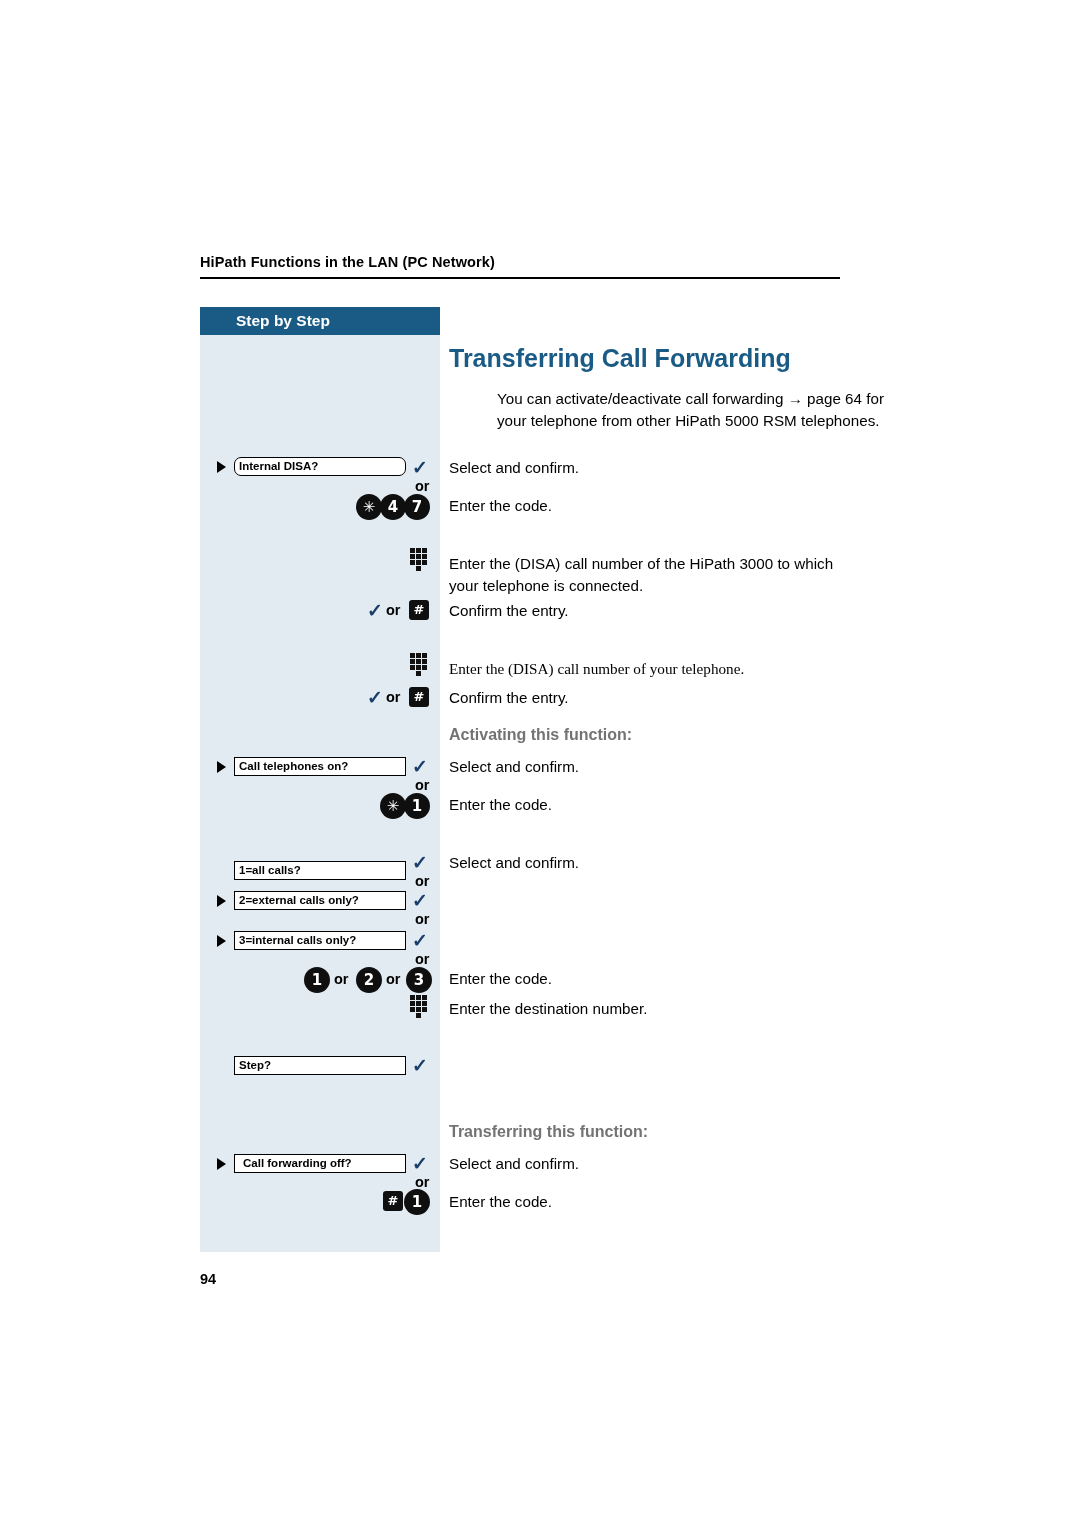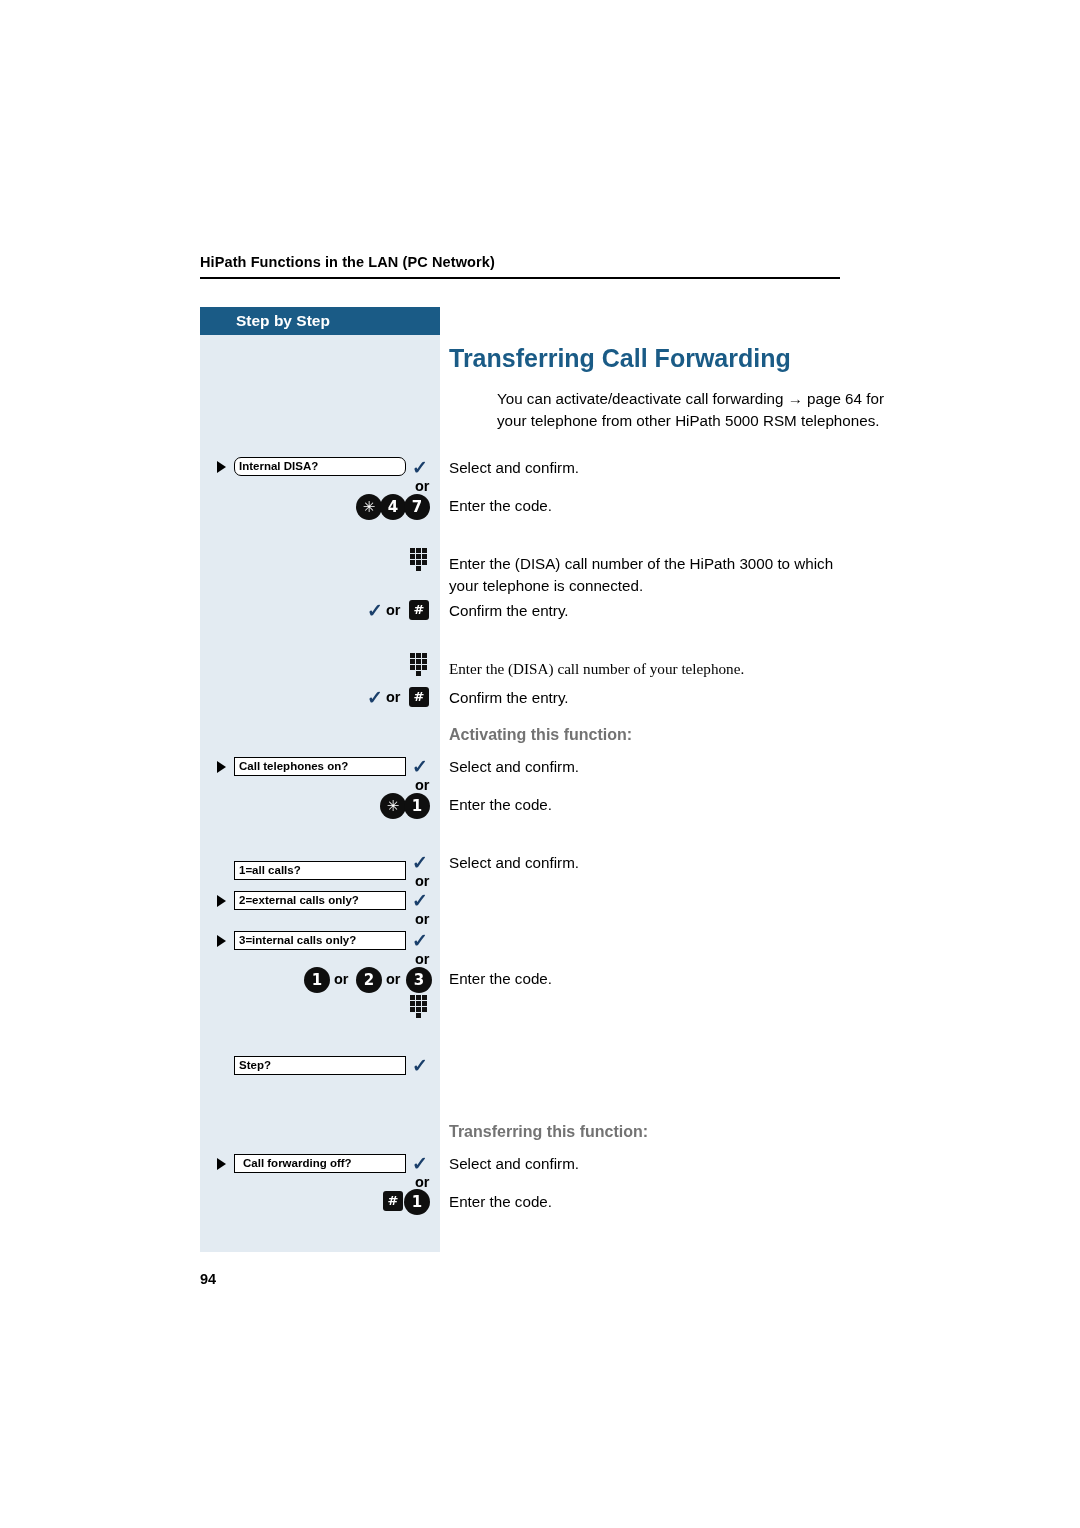--- a/index.html
+++ b/index.html
@@ -290,20 +290,21 @@
       <i class="r0 c1"></i>
       <i class="r0 c2"></i>
     <i class="r1 c0"></i>
       <i class="r1 c1"></i>
       <i class="r1 c2"></i>
     <i class="r2 c0"></i>
       <i class="r2 c1"></i>
       <i class="r2 c2"></i>
     <i class="r3 c1"></i>
   </div>
+  <div class="rtext" style="left:449px; top:998px;">Enter the destination number.</div>
 
   <div class="optbox" style="left:234px; top:1056px; width:172px;">Step?</div>
   <div class="check" style="left:412px; top:1056px;">✓</div>
 
   <div class="subhead" style="left:449px; top:1123px;">Transferring this function:</div>
 
   <div class="arrow" style="left:217px; top:1158px;"></div>
   <div class="optbox" style="left:234px; top:1154px; width:172px;padding-left:8px;">Call forwarding off?</div>
   <div class="check" style="left:412px; top:1154px;">✓</div>
   <div class="or" style="left:415px; top:1174px;">or</div>

